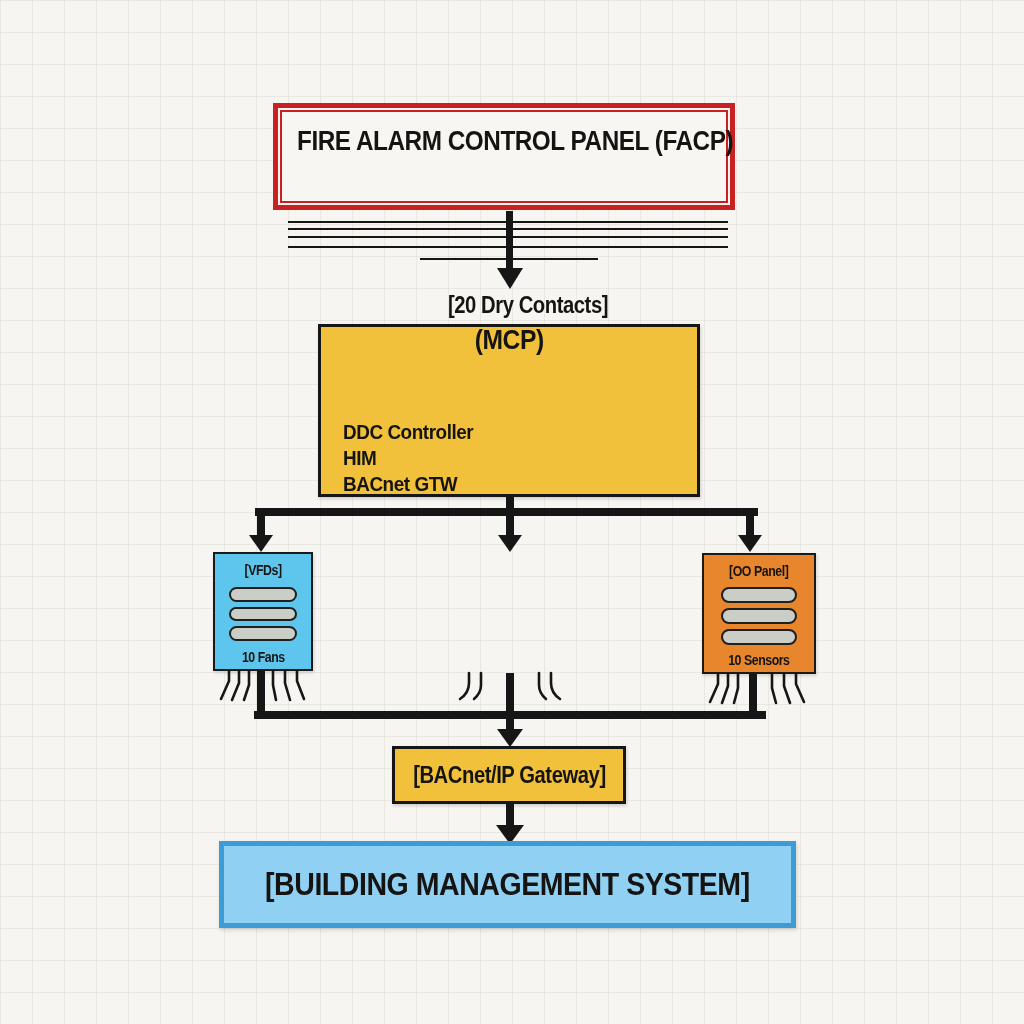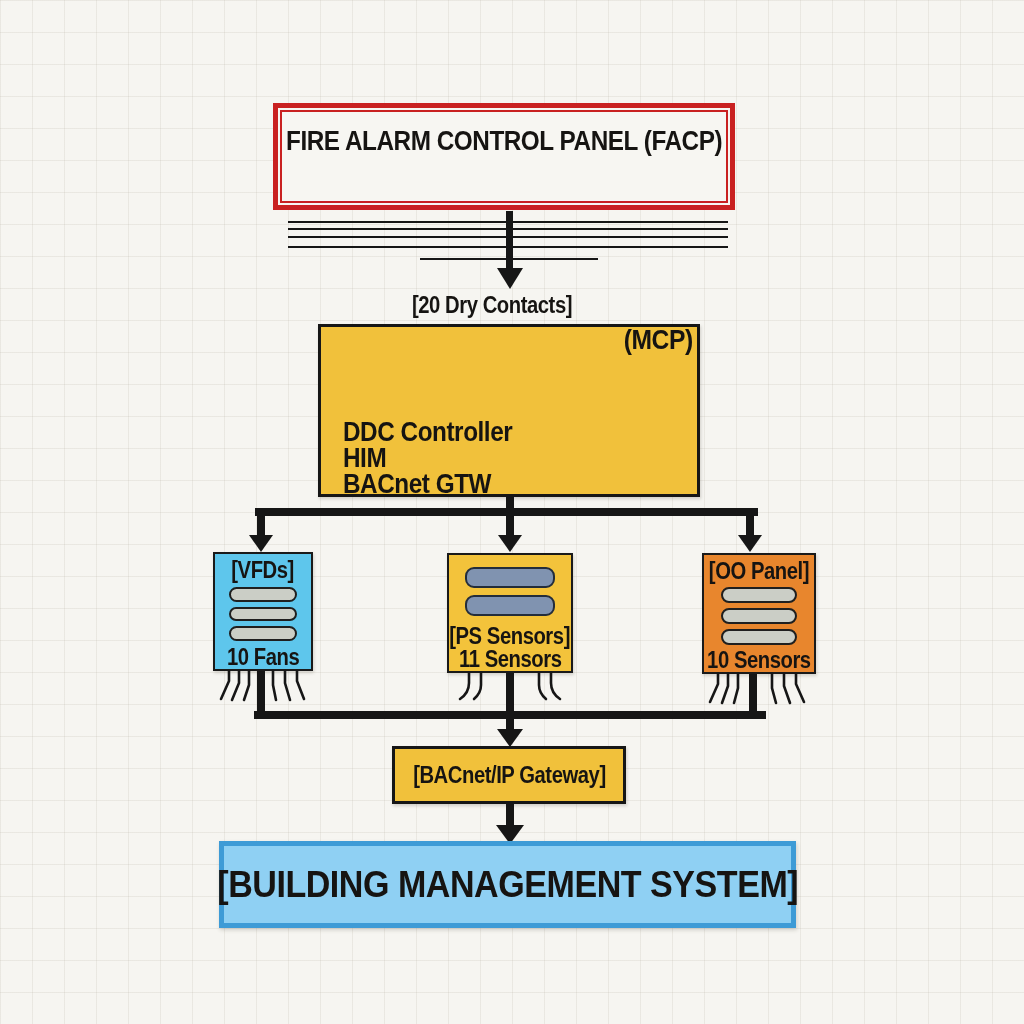--- a/index.html
+++ b/index.html
@@ -17,31 +17,31 @@
   .ln{position:absolute;background:#161616;}
   .cond{display:inline-block;transform:scaleX(.88);transform-origin:center;white-space:nowrap;letter-spacing:-.5px;}
   .cond-l{display:inline-block;transform:scaleX(.9);transform-origin:left center;white-space:nowrap;letter-spacing:-.5px;}
   .ah{position:absolute;width:0;height:0;border-left:12px solid transparent;border-right:12px solid transparent;border-top:17px solid #161616;}
   .panel{position:absolute;box-sizing:border-box;border:2.5px solid #1a1a1a;display:flex;flex-direction:column;align-items:center;box-shadow:1px 2px 3px rgba(60,55,40,.18);}
   .pill{border:2px solid #1f1f1f;border-radius:9px;}
   .pill.gray{background:#cbcec6;}
   .pill.slate{background:#8093b0;border-color:#232d3b;}
   .page-title{left:0;right:0;top:40px;text-align:center;font-size:35px;font-weight:bold;}
   .facp{left:273px;top:103px;width:462px;height:107px;border:5px solid #c92121;background:#f7f6f2;}
-  .facp-inner{position:absolute;left:2px;top:2px;right:2px;bottom:2px;border:2px solid #c92121;padding:12px 0 0 4px;}
+  .facp-inner{position:absolute;left:2px;top:2px;right:2px;bottom:2px;border:2px solid #c92121;padding:12px 0 0 15px;}
   .facp-t{font-size:27px;font-weight:bold;line-height:34px;}
   .facp-s{font-size:21px;font-weight:bold;line-height:28px;}
-  .drylab{left:312px;top:292px;width:360px;text-align:center;font-size:23px;font-weight:bold;}
+  .drylab{left:348px;top:292px;width:360px;text-align:center;font-size:23px;font-weight:bold;}
   .mcp{left:318px;top:324px;width:382px;height:173px;border:3px solid #161616;background:#f1c13b;box-shadow:1px 2px 3px rgba(60,55,40,.2);}
   .mcp-t1{margin-top:12px;text-align:center;font-size:29px;font-weight:bold;line-height:32px;}
-  .mcp-t2{text-align:right;font-size:28px;font-weight:bold;line-height:30px;margin-top:-2px;}
-  .mcp-list{position:absolute;left:22px;top:92px;font-size:27px;font-weight:bold;line-height:26px;}
-  .child-label{font-size:23px;font-weight:bold;line-height:23px;}
+  .mcp-t2{text-align:center;font-size:28px;font-weight:bold;line-height:30px;margin-top:-2px;}
+  .mcp-list{position:absolute;left:22px;top:92px;font-size:21px;font-weight:bold;line-height:26px;}
+  .child-label{font-size:14px;font-weight:bold;line-height:23px;}
   .gw{left:392px;top:746px;width:234px;height:58px;border:3px solid #161616;background:#f1c13b;display:flex;align-items:center;justify-content:center;font-size:23px;font-weight:bold;box-shadow:1px 2px 3px rgba(60,55,40,.2);}
-  .bms{left:219px;top:841px;width:577px;height:87px;border:5px solid #3e9bd6;background:#8fd0f3;display:flex;align-items:center;justify-content:center;font-size:37px;font-weight:bold;box-shadow:1px 2px 4px rgba(60,55,40,.2);}
+  .bms{left:219px;top:841px;width:577px;height:87px;border:5px solid #3e9bd6;background:#8fd0f3;display:flex;align-items:center;justify-content:center;font-size:31px;font-weight:bold;box-shadow:1px 2px 4px rgba(60,55,40,.2);}
   svg.wires{position:absolute;overflow:visible;}
   svg.wires path{stroke:#161616;stroke-width:2.6;fill:none;stroke-linecap:round;}
 </style>
 </head>
 <body>
 
 <div id="canvas">
 
 
   <div class="abs facp">
@@ -90,30 +90,20 @@
       <span class="cond">[VFDs]</span>
     </div>
     <div class="pill gray" style="width:64px;height:13px;margin-top:5px"></div>
     <div class="pill gray" style="width:64px;height:13px;margin-top:5px"></div>
     <div class="pill gray" style="width:64px;height:13px;margin-top:5px"></div>
     <div class="child-label" style="margin-top:5px">
       <span class="cond">10 Fans</span>
     </div>
   </div>
 
-  <div class="panel" style="left:447px;top:553px;width:126px;height:120px;background:#f3c33b">
-    <div class="pill slate" style="width:86px;height:17px;margin-top:12px"></div>
-    <div class="pill slate" style="width:86px;height:17px;margin-top:7px"></div>
-    <div class="child-label" style="margin-top:9px">
-      <span class="cond">[PS Sensors]</span>
-    </div>
-    <div class="child-label">
-      <span class="cond">11 Sensors</span>
-    </div>
-  </div>
 
   <div class="panel" style="left:702px;top:553px;width:114px;height:121px;background:#e8862d">
     <div class="child-label" style="margin-top:5px">
       <span class="cond">[OO Panel]</span>
     </div>
     <div class="pill gray" style="width:72px;height:14px;margin-top:4px"></div>
     <div class="pill gray" style="width:72px;height:14px;margin-top:5px"></div>
     <div class="pill gray" style="width:72px;height:14px;margin-top:5px"></div>
     <div class="child-label" style="margin-top:4px">
       <span class="cond">10 Sensors</span>

